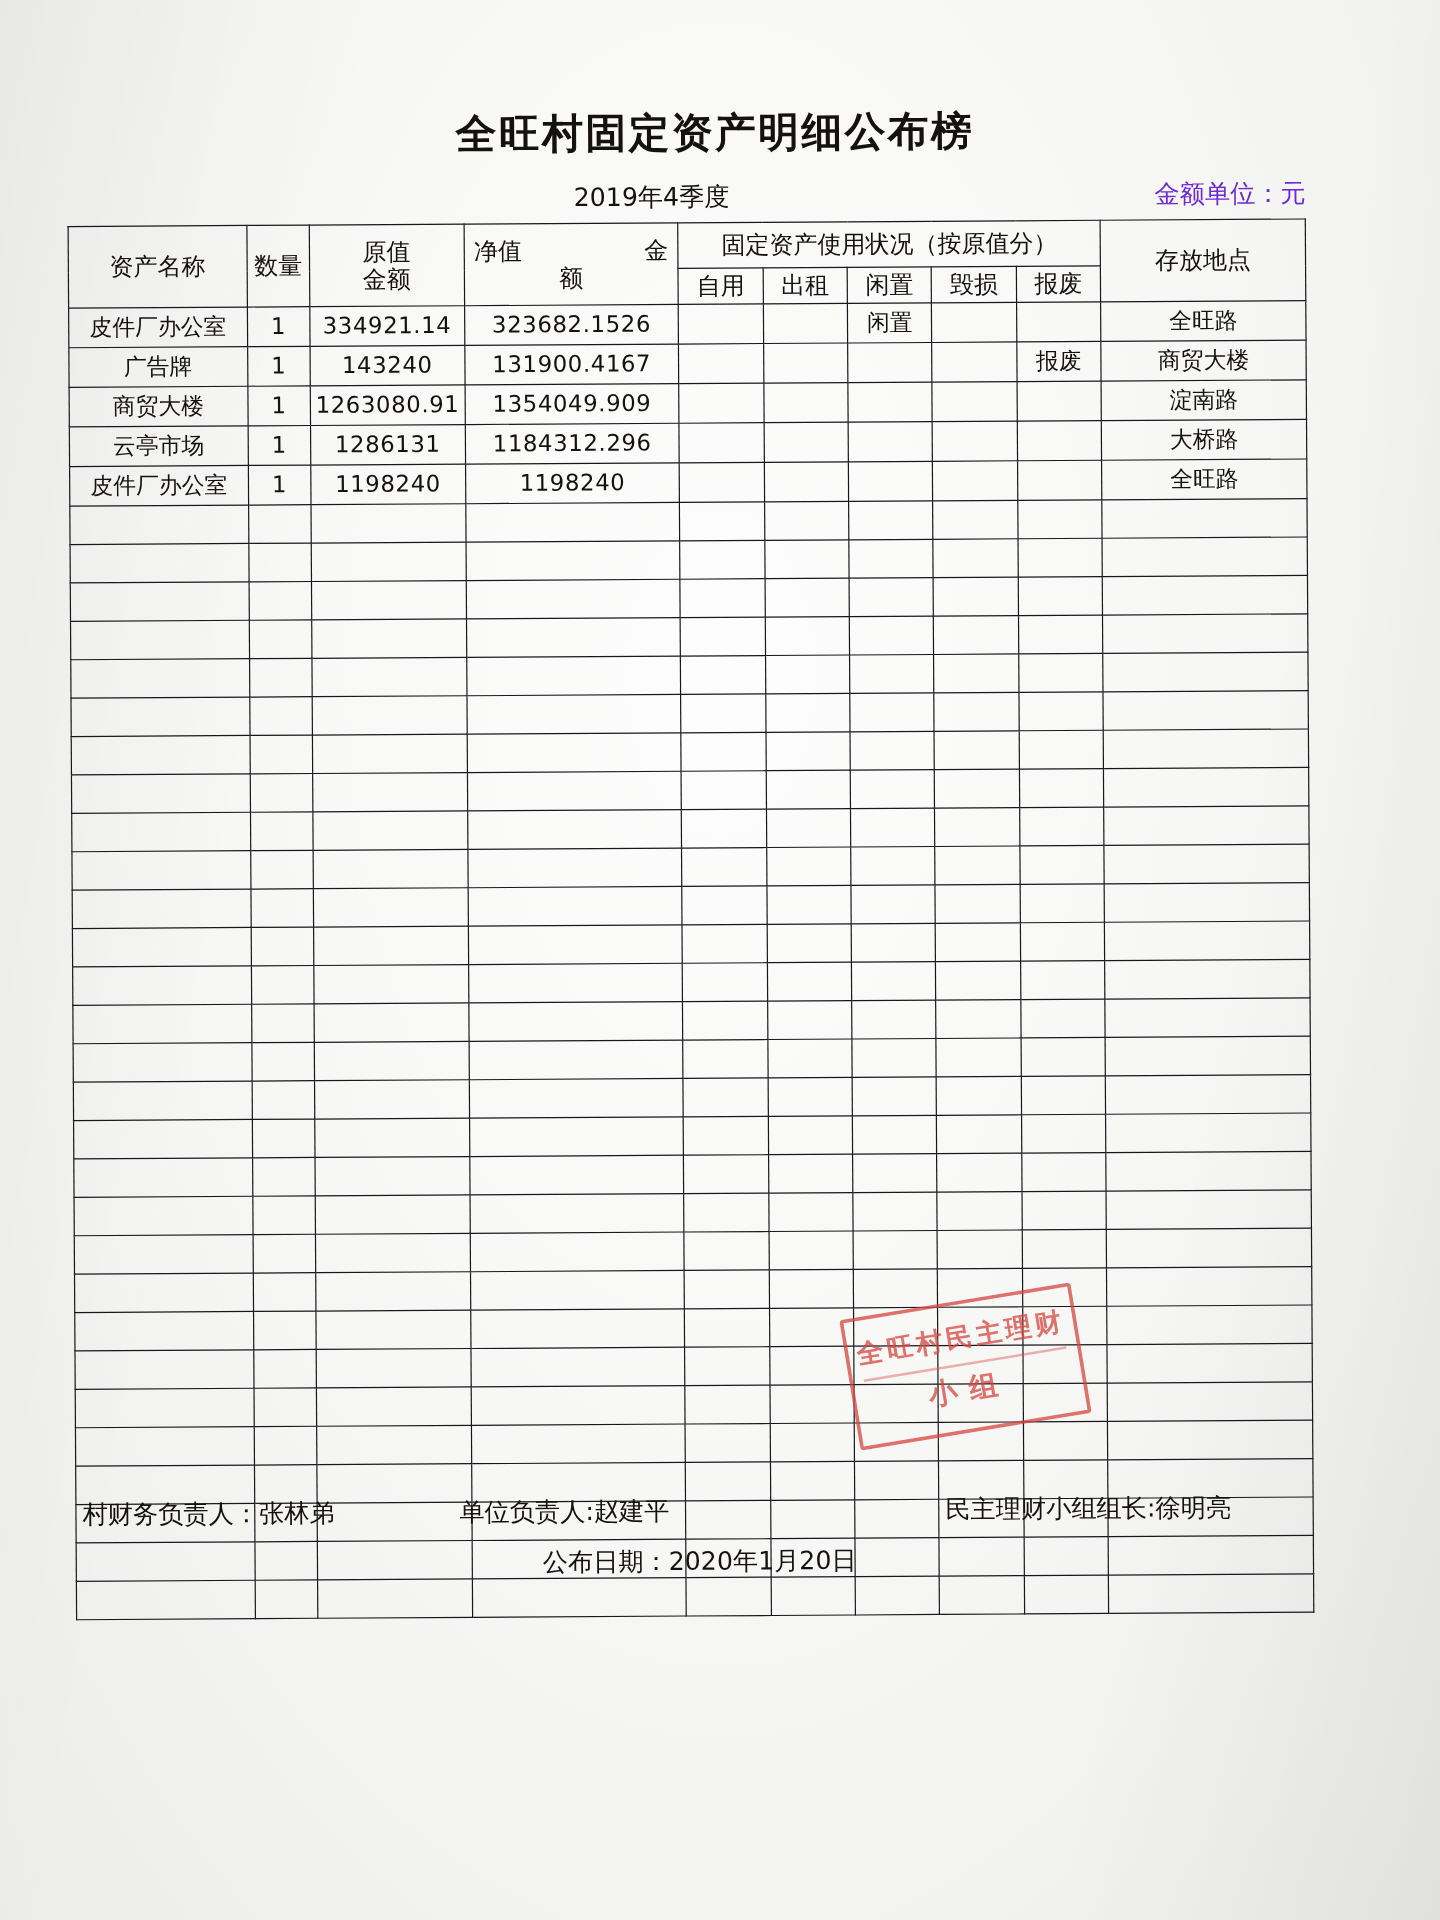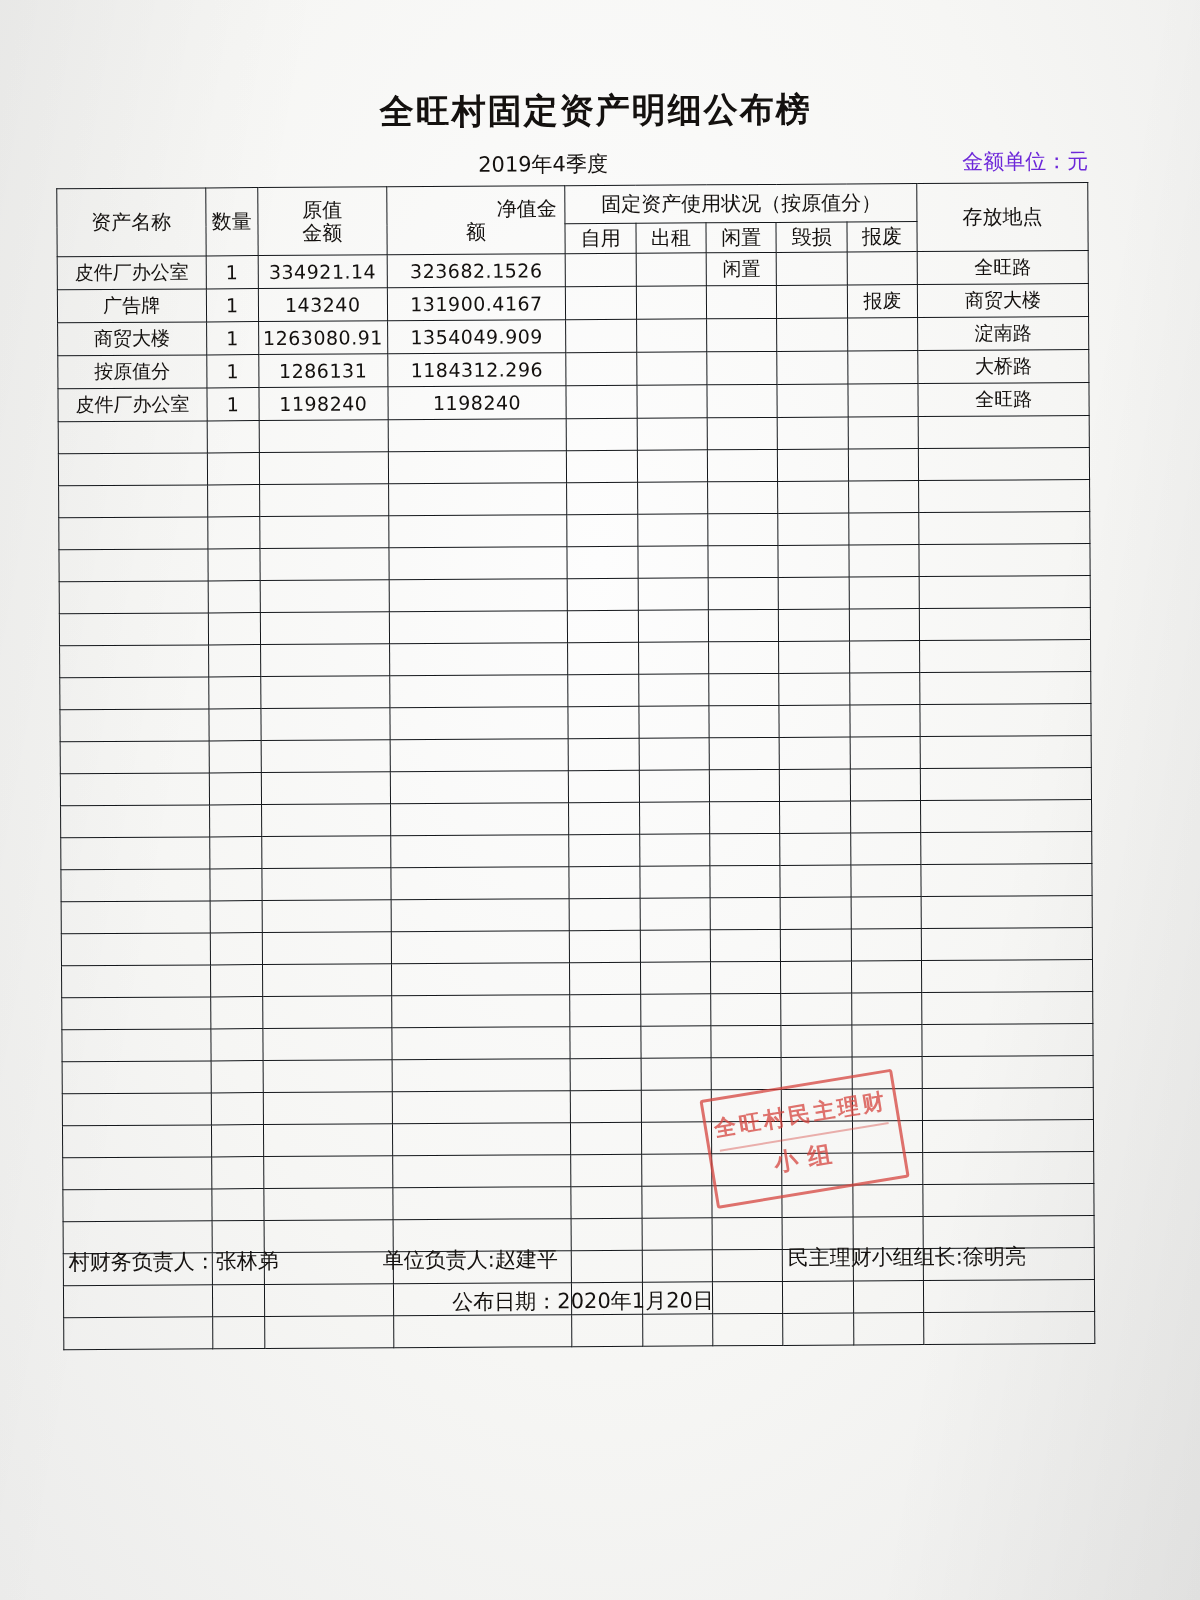--- a/index.html
+++ b/index.html
@@ -112,21 +112,21 @@
   .c-loc  { width: 170px; }
 
   .two-line {
     line-height: 1.15;
   }
   .net-split {
     display: block;
     text-align: left;
     padding: 0 8px;
   }
-  .net-split .l1 { display: flex; justify-content: flex-end; }
+  .net-split .l1 { display: flex; justify-content: space-between; }
   .net-split .l2 { text-align: center; }
 
   .val-name { font-size: 19px; }
   .val-num  { font-family: "DejaVu Sans Mono", "Liberation Mono", monospace; font-size: 18px; letter-spacing: 0.5px; }
   .val-loc  { font-size: 20px; }
   .val-mark { font-size: 19px; }
 
   .footer {
     position: absolute;
     left: 60px;
@@ -267,21 +267,21 @@
           <td class="val-num">1263080.91</td>
           <td class="val-num">1354049.909</td>
           <td class="val-mark"></td>
           <td class="val-mark"></td>
           <td class="val-mark"></td>
           <td class="val-mark"></td>
           <td class="val-mark"></td>
           <td class="val-loc">淀南路</td>
         </tr>
         <tr class="data-row">
-          <td class="val-name">按原值分</td>
+          <td class="val-name">云亭市场</td>
           <td class="val-num">1</td>
           <td class="val-num">1286131</td>
           <td class="val-num">1184312.296</td>
           <td class="val-mark"></td>
           <td class="val-mark"></td>
           <td class="val-mark"></td>
           <td class="val-mark"></td>
           <td class="val-mark"></td>
           <td class="val-loc">大桥路</td>
         </tr>

